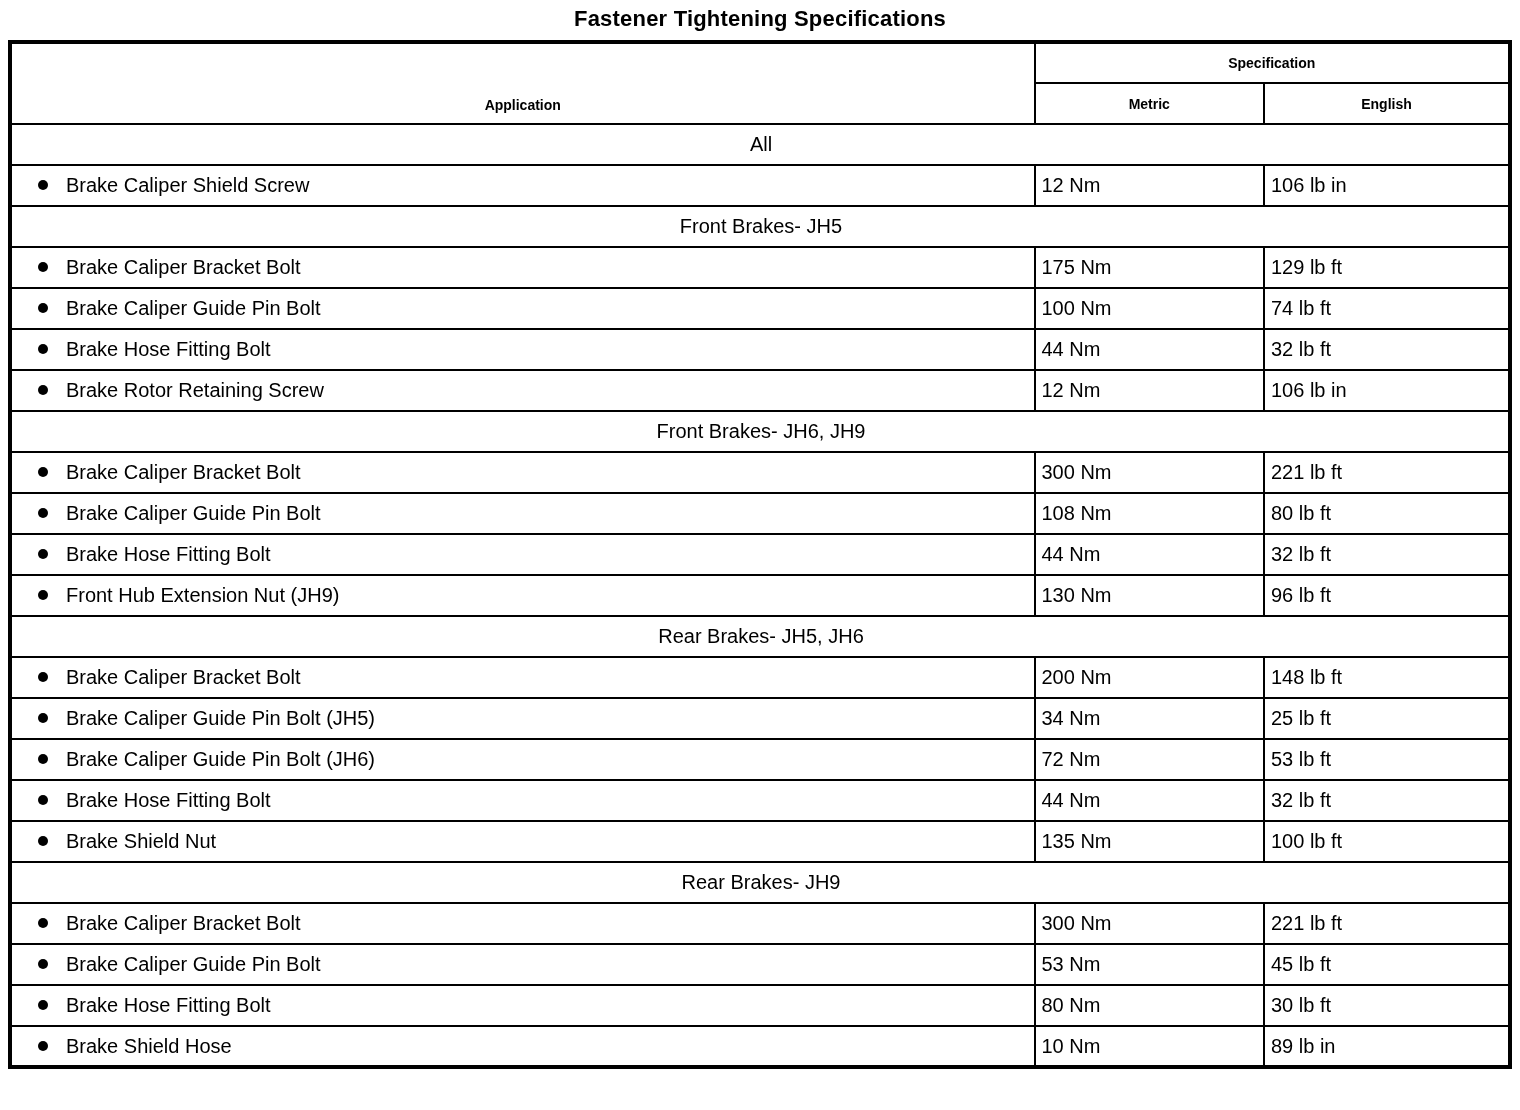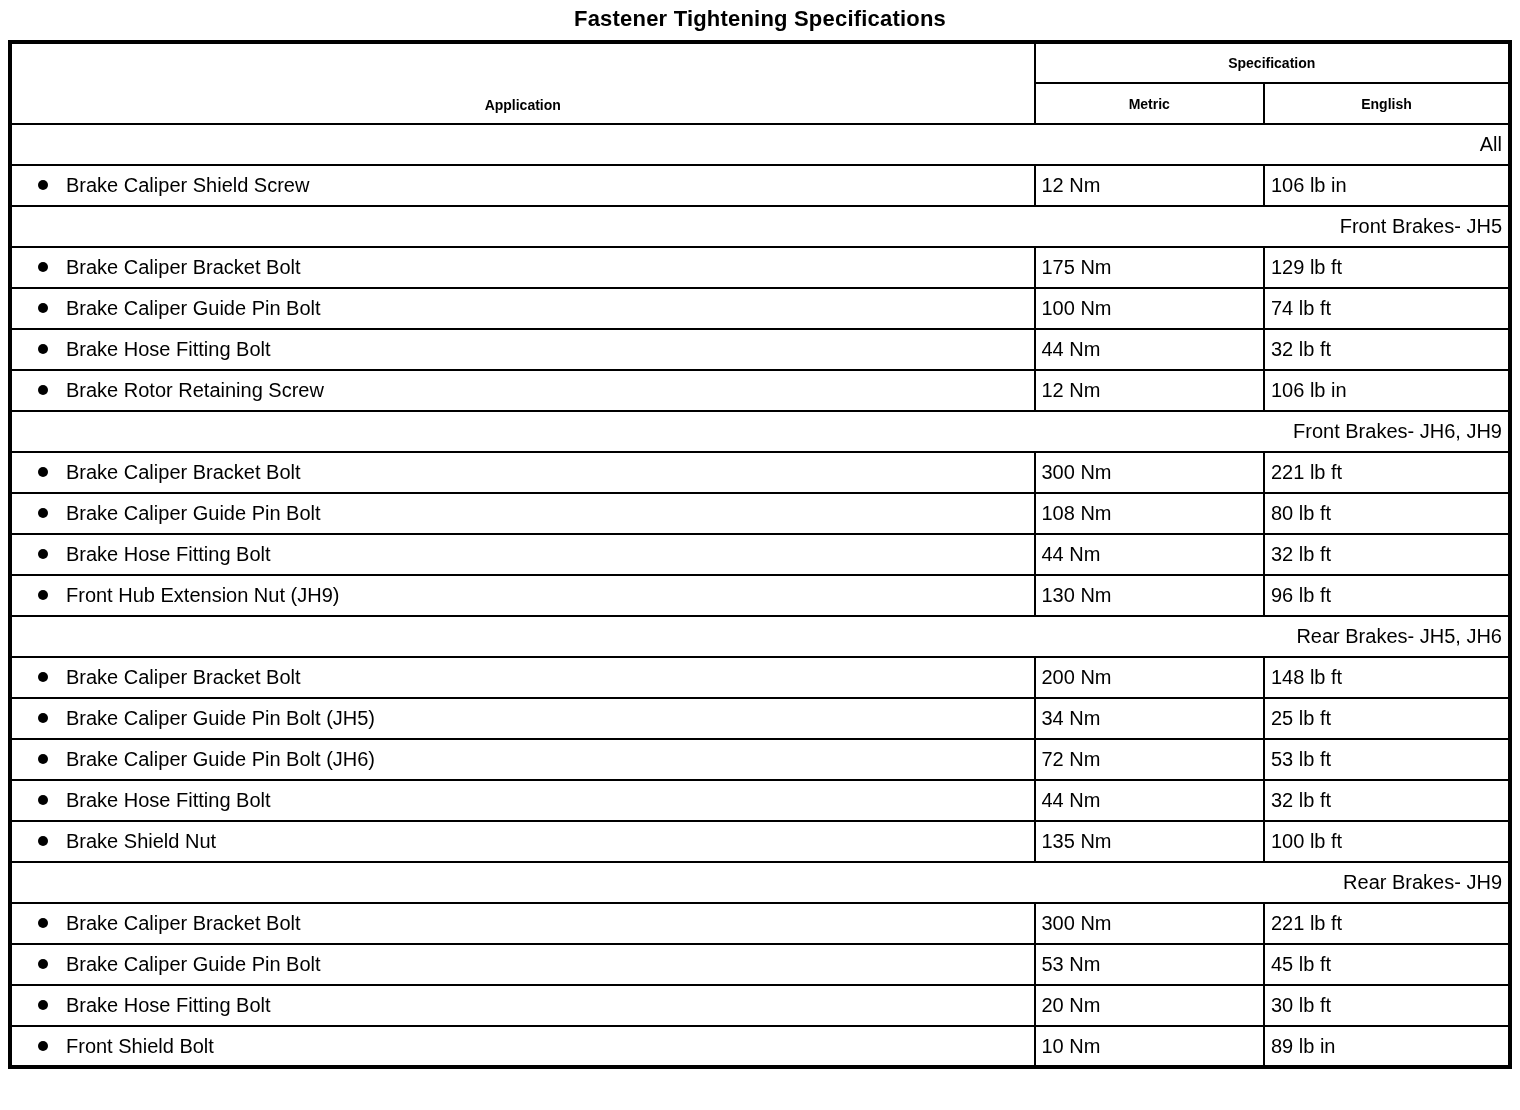--- a/index.html
+++ b/index.html
@@ -45,21 +45,21 @@
   th {
     font-weight: bold;
     font-size: 14px;
     text-align: center;
   }
   th.app-header {
     vertical-align: bottom;
     padding-bottom: 10px;
   }
   td.section-cell {
-    text-align: right;
+    text-align: center;
     padding-left: 8px;
     font-weight: normal;
   }
   td.app-cell {
     text-align: left;
     padding-left: 0;
   }
   .bullet {
     display: inline-block;
     width: 10px;
@@ -191,23 +191,23 @@
           <td class="val-cell">300 Nm</td>
           <td class="val-cell">221 lb ft</td>
         </tr>
         <tr>
           <td class="app-cell"><span class="bullet"></span><span class="item-label">Brake Caliper Guide Pin Bolt</span></td>
           <td class="val-cell">53 Nm</td>
           <td class="val-cell">45 lb ft</td>
         </tr>
         <tr>
           <td class="app-cell"><span class="bullet"></span><span class="item-label">Brake Hose Fitting Bolt</span></td>
-          <td class="val-cell">20 Nm</td>
+          <td class="val-cell">80 Nm</td>
           <td class="val-cell">30 lb ft</td>
         </tr>
         <tr>
-          <td class="app-cell"><span class="bullet"></span><span class="item-label">Front Shield Bolt</span></td>
+          <td class="app-cell"><span class="bullet"></span><span class="item-label">Brake Shield Hose</span></td>
           <td class="val-cell">10 Nm</td>
           <td class="val-cell">89 lb in</td>
         </tr>
       </tbody>
   </table>
 </div>
 
 </body></html>

